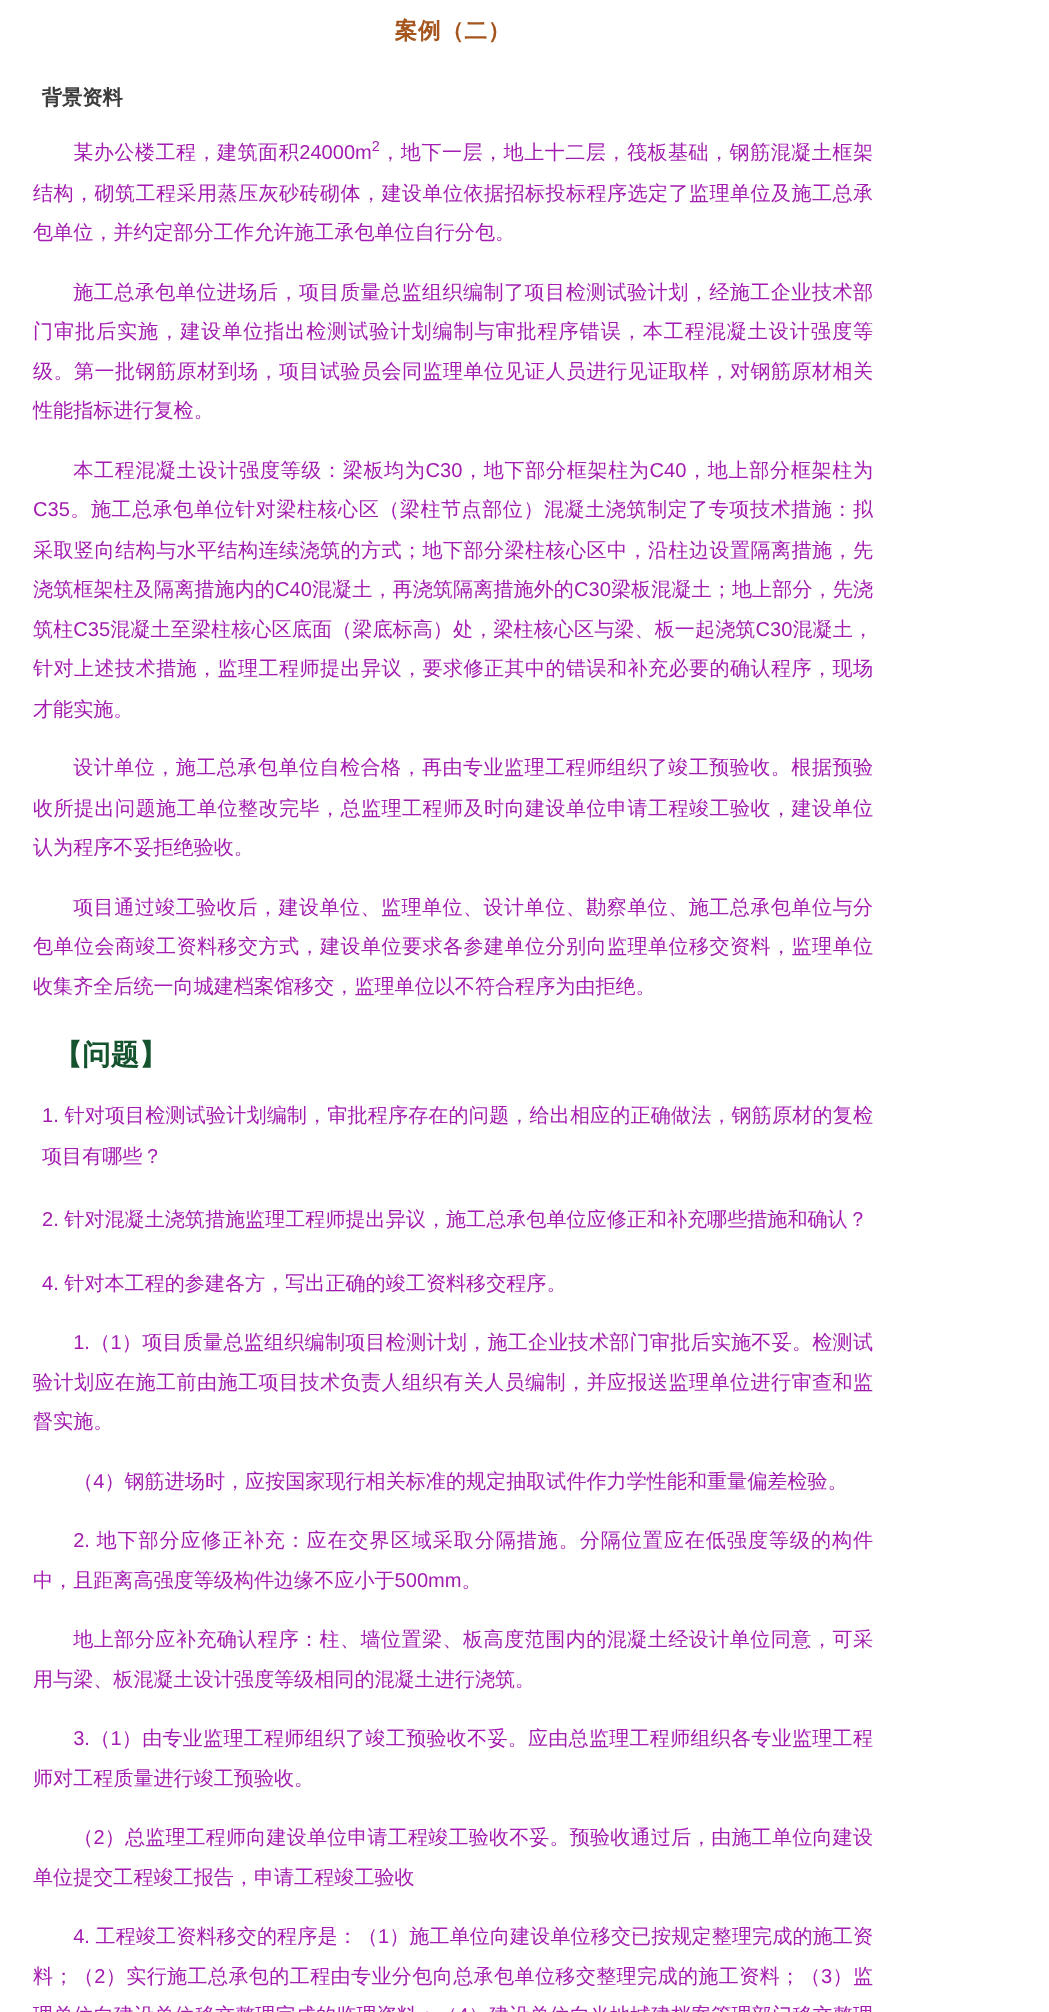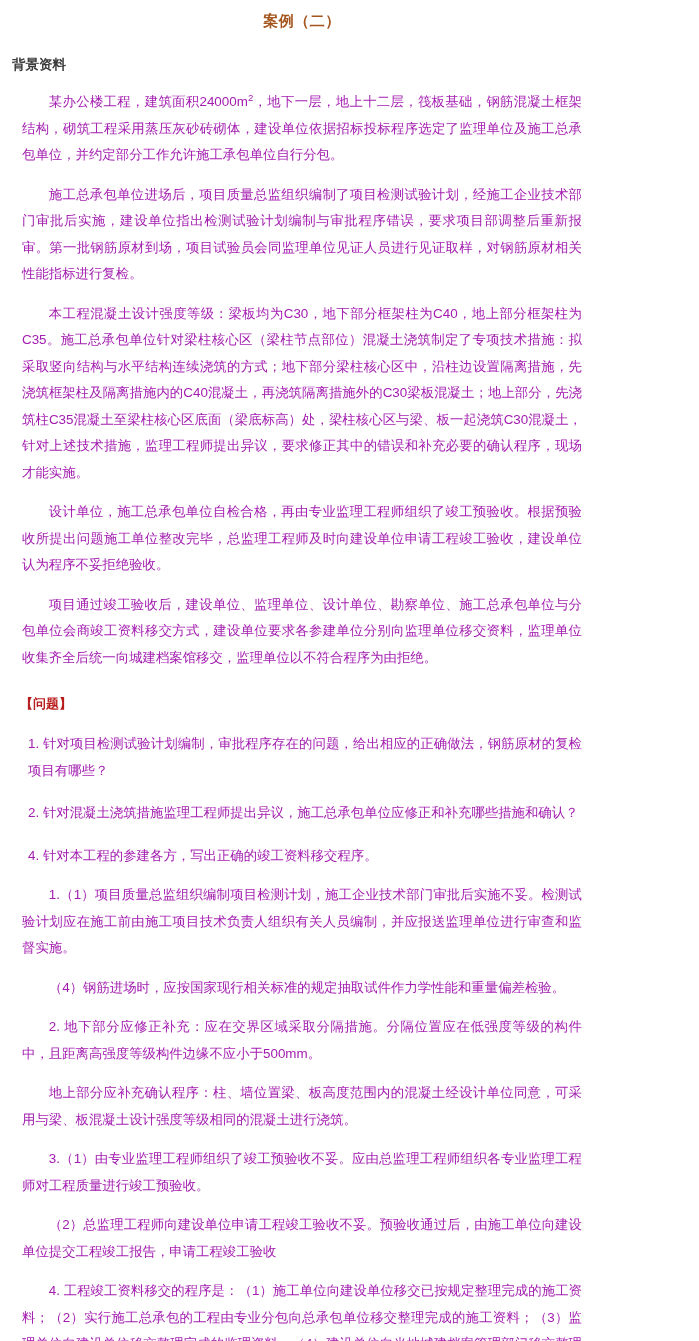--- a/index.html
+++ b/index.html
@@ -29,30 +29,30 @@
     margin: 0;
     padding-top: 11px;
     padding-bottom: 0;
     line-height: 20px;
   }
   .section-head {
     font-weight: bold;
     font-size: 13.5px;
     color: #3c3c3c;
     margin: 0;
-    padding-left: 12px;
+    padding-left: 28px;
     line-height: 22px;
     padding-top: 23px;
   }
   .bracket-head {
     font-weight: bold;
-    font-size: 13px;
-    color: #b91c1c;
+    font-size: 19px;
+    color: #14532d;
     margin: 0;
-    padding-left: 20px;
+    padding-left: 36px;
     line-height: 22px;
     padding-top: 22px;
   }
   .para {
     font-size: 13.4px;
     color: #a21caf;
     line-height: 26.5px;
     margin: 0;
     padding: 0 22px 0 22px;
     text-align: justify;
@@ -78,21 +78,21 @@
 <body>
 
 <div class="page">
 
   <h1 class="case-title">案例（二）</h1>
 
   <h2 class="section-head">背景资料</h2>
 
   <p class="para indent"><span>某办公楼工程，建筑面积24000m</span><sup>2</sup><span>，地下一层，地上十二层，筏板基础，钢筋混凝土框架结构，砌筑工程采用蒸压灰砂砖砌体，建设单位依据招标投标程序选定了监理单位及施工总承包单位，并约定部分工作允许施工承包单位自行分包。</span></p>
 
-  <p class="para indent">施工总承包单位进场后，项目质量总监组织编制了项目检测试验计划，经施工企业技术部门审批后实施，建设单位指出检测试验计划编制与审批程序错误，要求项目部调整后重新报审。第一批钢筋原材到场，项目试验员会同监理单位见证人员进行见证取样，对钢筋原材相关性能指标进行复检。</p>
+  <p class="para indent">施工总承包单位进场后，项目质量总监组织编制了项目检测试验计划，经施工企业技术部门审批后实施，建设单位指出检测试验计划编制与审批程序错误，本工程混凝土设计强度等级。第一批钢筋原材到场，项目试验员会同监理单位见证人员进行见证取样，对钢筋原材相关性能指标进行复检。</p>
 
   <p class="para indent">本工程混凝土设计强度等级：梁板均为C30，地下部分框架柱为C40，地上部分框架柱为C35。施工总承包单位针对梁柱核心区（梁柱节点部位）混凝土浇筑制定了专项技术措施：拟采取竖向结构与水平结构连续浇筑的方式；地下部分梁柱核心区中，沿柱边设置隔离措施，先浇筑框架柱及隔离措施内的C40混凝土，再浇筑隔离措施外的C30梁板混凝土；地上部分，先浇筑柱C35混凝土至梁柱核心区底面（梁底标高）处，梁柱核心区与梁、板一起浇筑C30混凝土，针对上述技术措施，监理工程师提出异议，要求修正其中的错误和补充必要的确认程序，现场才能实施。</p>
 
   <p class="para indent">设计单位，施工总承包单位自检合格，再由专业监理工程师组织了竣工预验收。根据预验收所提出问题施工单位整改完毕，总监理工程师及时向建设单位申请工程竣工验收，建设单位认为程序不妥拒绝验收。</p>
 
   <p class="para indent">项目通过竣工验收后，建设单位、监理单位、设计单位、勘察单位、施工总承包单位与分包单位会商竣工资料移交方式，建设单位要求各参建单位分别向监理单位移交资料，监理单位收集齐全后统一向城建档案馆移交，监理单位以不符合程序为由拒绝。</p>
 
   <h2 class="bracket-head">【问题】</h2>
 
   <p class="para q">1. 针对项目检测试验计划编制，审批程序存在的问题，给出相应的正确做法，钢筋原材的复检项目有哪些？</p>

